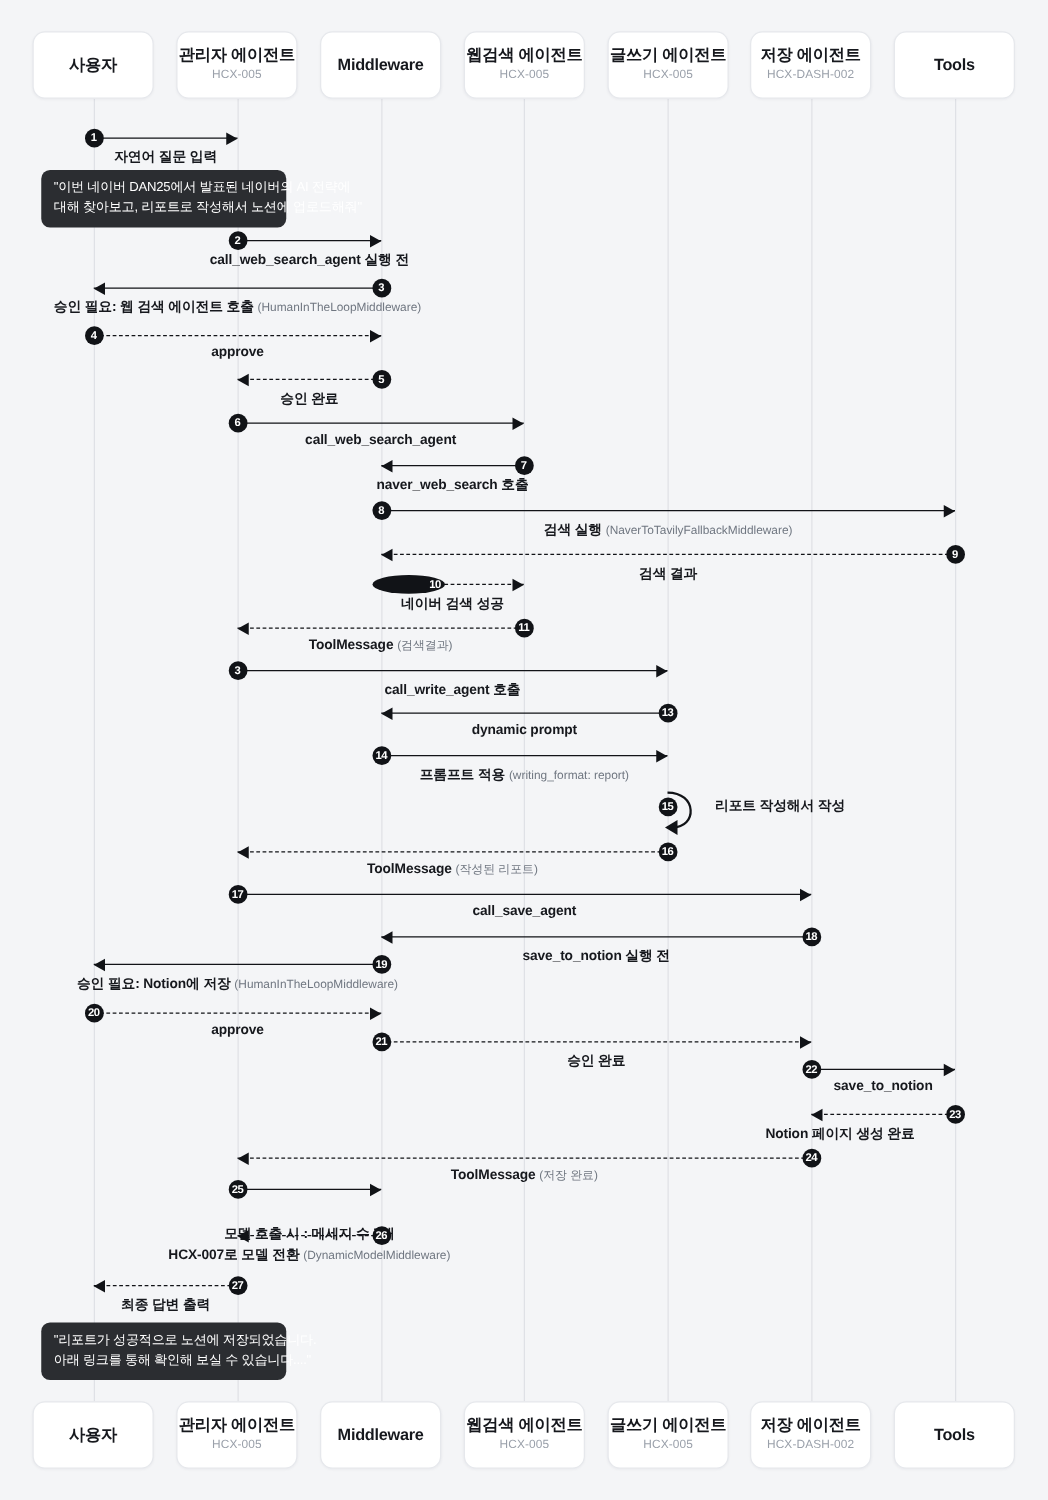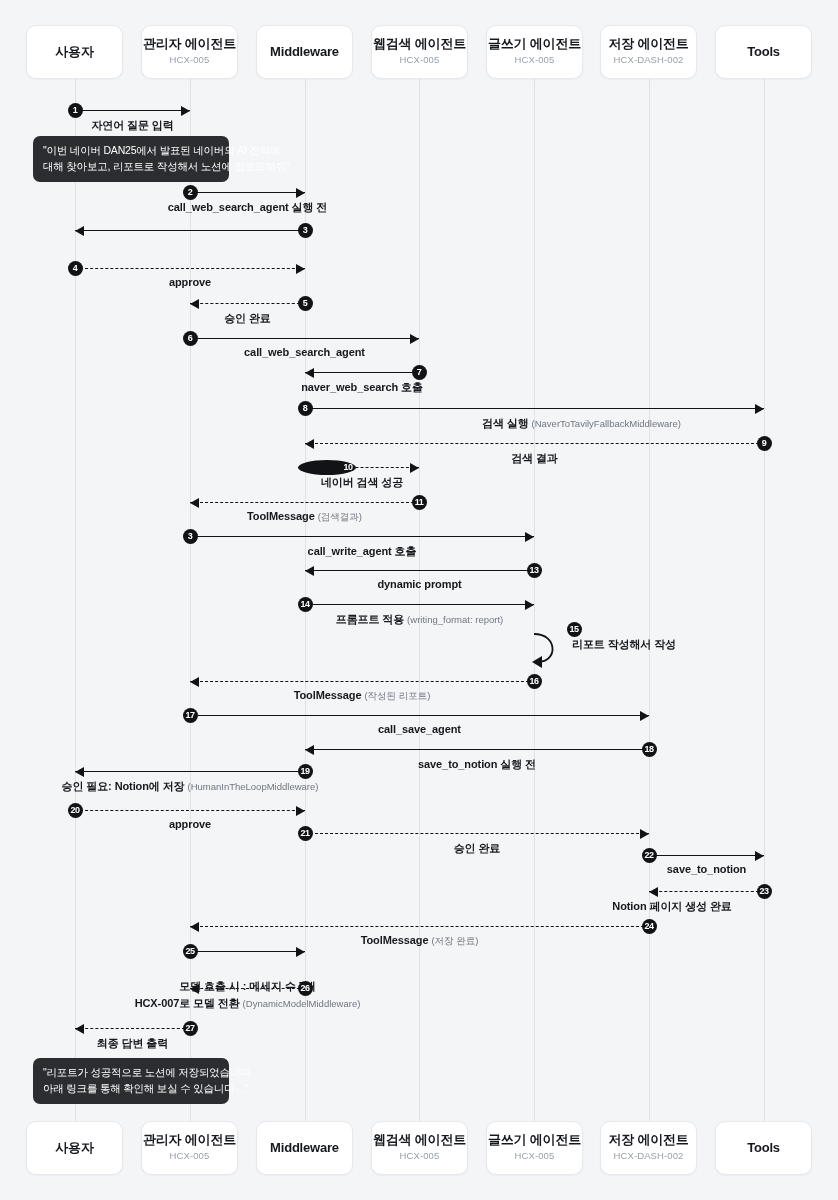--- a/index.html
+++ b/index.html
@@ -188,40 +188,41 @@
     <div class="arrowhead right" style="top: 106px; left: 181px;"></div>
     <div class="step-badge" style="left: 67.5px; top: 102.5px;">1</div>
     <div class="msg-label" style="left: 132.5px; top: 118px;"><span>자연어 질문 입력</span></div>
     <div class="msg-line" style="left: 190px; top: 192px; width: 115px;"></div>
     <div class="arrowhead right" style="top: 188px; left: 296px;"></div>
     <div class="step-badge" style="left: 182.5px; top: 184.5px;">2</div>
     <div class="msg-label" style="left: 247.5px; top: 200px;"><span>call_web_search_agent 실행 전</span></div>
     <div class="msg-line" style="left: 75px; top: 230px; width: 230px;"></div>
     <div class="arrowhead left" style="top: 226px; left: 75px;"></div>
     <div class="step-badge" style="left: 297.5px; top: 222.5px;">3</div>
+    <div class="msg-label" style="left: 190px; top: 238px;"><span>승인 필요: 웹 검색 에이전트 호출</span> <span class="sub">(HumanInTheLoopMiddleware)</span></div>
     <div class="msg-line dashed" style="left: 75px; top: 268px; width: 230px;"></div>
     <div class="arrowhead right" style="top: 264px; left: 296px;"></div>
     <div class="step-badge" style="left: 67.5px; top: 260.5px;">4</div>
     <div class="msg-label" style="left: 190px; top: 276px;"><span>approve</span></div>
     <div class="msg-line dashed" style="left: 190px; top: 303px; width: 115px;"></div>
     <div class="arrowhead left" style="top: 299px; left: 190px;"></div>
     <div class="step-badge" style="left: 297.5px; top: 295.5px;">5</div>
     <div class="msg-label" style="left: 247.5px; top: 311px;"><span>승인 완료</span></div>
     <div class="msg-line" style="left: 190px; top: 338px; width: 229px;"></div>
     <div class="arrowhead right" style="top: 334px; left: 410px;"></div>
     <div class="step-badge" style="left: 182.5px; top: 330.5px;">6</div>
     <div class="msg-label" style="left: 304.5px; top: 346px;"><span>call_web_search_agent</span></div>
     <div class="msg-line" style="left: 305px; top: 372px; width: 114px;"></div>
     <div class="arrowhead left" style="top: 368px; left: 305px;"></div>
     <div class="step-badge" style="left: 411.5px; top: 364.5px;">7</div>
     <div class="msg-label" style="left: 362px; top: 380px;"><span>naver_web_search 호출</span></div>
     <div class="msg-line" style="left: 305px; top: 408px; width: 459px;"></div>
     <div class="arrowhead right" style="top: 404px; left: 755px;"></div>
     <div class="step-badge" style="left: 297.5px; top: 400.5px;">8</div>
-    <div class="msg-label" style="left: 534.5px; top: 416px; margin-left: 47px;"><span>검색 실행</span> <span class="sub">(NaverToTavilyFallbackMiddleware)</span></div>
+    <div class="msg-label" style="left: 534.5px; top: 416px;"><span>검색 실행</span> <span class="sub">(NaverToTavilyFallbackMiddleware)</span></div>
     <div class="msg-line dashed" style="left: 305px; top: 443px; width: 459px;"></div>
     <div class="arrowhead left" style="top: 439px; left: 305px;"></div>
     <div class="step-badge" style="left: 756.5px; top: 435.5px;">9</div>
     <div class="msg-label" style="left: 534.5px; top: 451px;"><span>검색 결과</span></div>
     <div class="msg-line dashed" style="left: 305px; top: 467px; width: 114px;"></div>
     <div class="arrowhead right" style="top: 463px; left: 410px;"></div>
     <div class="step-badge" style="left: 297.5px; top: 459.5px; padding-left: 43px;">10</div>
     <div class="msg-label" style="left: 362px; top: 475px;"><span>네이버 검색 성공</span></div>
     <div class="msg-line dashed" style="left: 190px; top: 502px; width: 229px;"></div>
     <div class="arrowhead left" style="top: 498px; left: 190px;"></div>
@@ -284,21 +285,21 @@
     <div class="step-badge" style="left: 297.5px; top: 980.5px;">26</div>
     <div class="msg-label" style="left: 247.5px; top: 996px;"><span>HCX-007로 모델 전환</span> <span class="sub">(DynamicModelMiddleware)</span></div>
     <div class="msg-line dashed" style="left: 75px; top: 1028px; width: 115px;"></div>
     <div class="arrowhead left" style="top: 1024px; left: 75px;"></div>
     <div class="step-badge" style="left: 182.5px; top: 1020.5px;">27</div>
     <div class="msg-label" style="left: 132.5px; top: 1036px;"><span>최종 답변 출력</span></div>
     <svg width="40" height="42" class="selfloop" style="position: absolute; left: 532px; top: 630px;">
       <path d="M2,4 C26,4 26,32 6,32" fill="none" stroke="#111317" stroke-width="1.8"></path>
       <polygon points="10,26 10,38 0,32" fill="#111317"></polygon>
     </svg>
-    <div class="step-badge" style="left: 526.5px; top: 622px; margin-left: 40px;">15</div>
+    <div class="step-badge" style="left: 526.5px; top: 638px;">15</div>
     <div class="msg-label leftish" style="left: 572px; top: 637px;">리포트 작성해서 작성</div>
     <div class="note" style="left: 33px; top: 136px; width: 196px;">
       <div>"이번 네이버 DAN25에서 발표된 네이버의 AI 전략에</div>
       <div>대해 찾아보고, 리포트로 작성해서 노션에 업로드해줘"</div>
     </div>
     <div class="note" style="left: 33px; top: 1058px; width: 196px;">
       <div>"리포트가 성공적으로 노션에 저장되었습니다.</div>
       <div>아래 링크를 통해 확인해 보실 수 있습니다...."</div>
     </div>
   </div>

